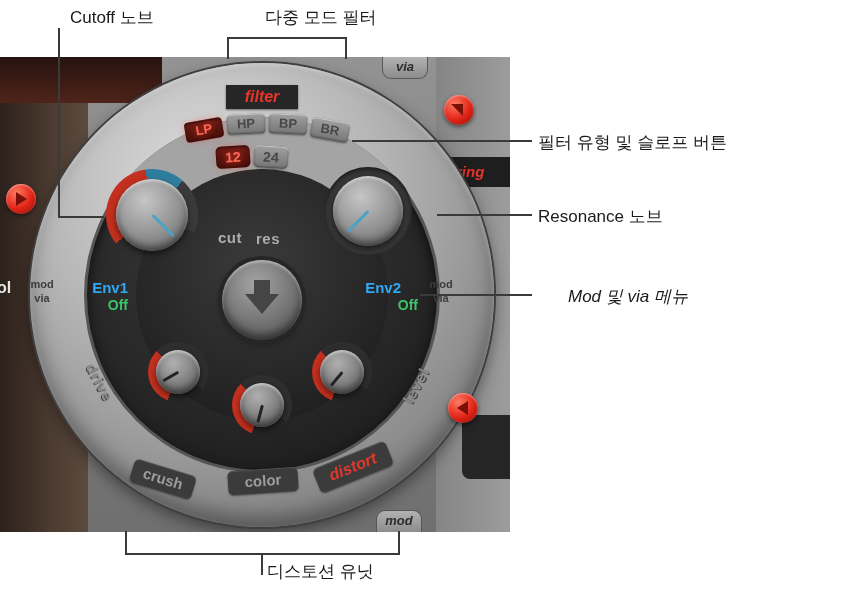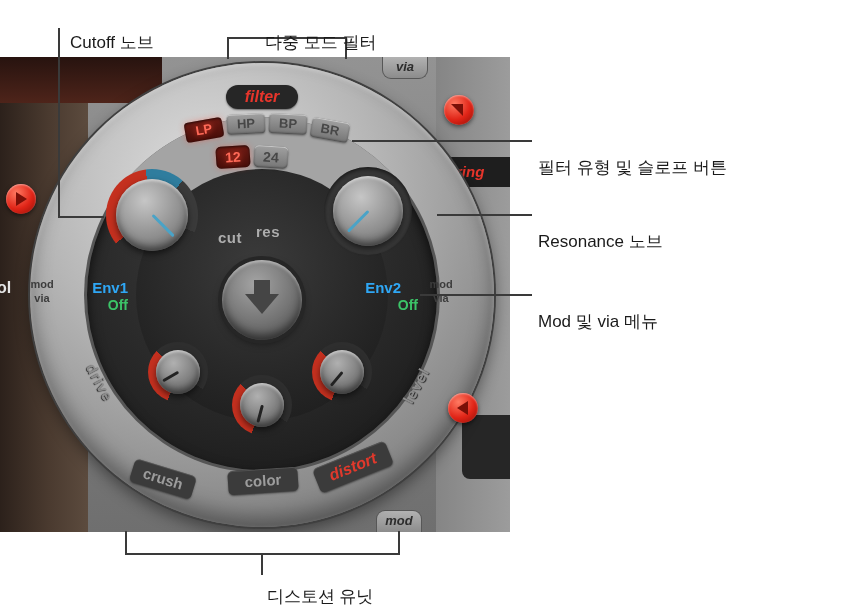--- a/index.html
+++ b/index.html
@@ -1,21 +1,21 @@
 <!DOCTYPE html>
 <html><head>
 <meta charset="utf-8">
 <style>
   html,body{margin:0;padding:0;}
   body{
     width:841px;height:606px;position:relative;background:#ffffff;overflow:hidden;
     font-family:"Liberation Sans","DejaVu Sans",sans-serif;
   }
   
-  .callout{position:absolute;color:#1a1a1a;font-size:17px;white-space:nowrap;z-index:40;margin-top:25px;}
+  .callout{position:absolute;color:#1a1a1a;font-size:17px;white-space:nowrap;z-index:40;}
   .cline{position:absolute;background:#3a3a3a;z-index:39;}
 
   
   #shot{position:absolute;left:0;top:57px;width:510px;height:475px;overflow:hidden;z-index:1;}
   #shot .abs{position:absolute;}
 
   .bg-base{left:0;top:0;width:510px;height:475px;
     background:linear-gradient(180deg,#939393,#7f7f7f 50%,#6f6f6f);}
   .left-strip{left:0;top:0;width:88px;height:475px;
     background:linear-gradient(90deg,#2c211b,#4a3a2f 55%,#5c4b3e);}
@@ -58,21 +58,21 @@
   .inner-dark{left:84px;top:60px;width:356px;height:356px;border-radius:50%;
     background:radial-gradient(circle at 45% 35%,#3d3d3d,#262626 60%,#141414 100%);
     border:3px solid rgba(95,95,95,.85);box-sizing:border-box;
     box-shadow:inset 0 5px 12px rgba(0,0,0,.65);}
   .top-wedge{left:84px;top:60px;width:356px;height:356px;border-radius:50%;
     background:conic-gradient(from 310deg,#a4a4a4 0deg 100deg,rgba(0,0,0,0) 100deg 360deg);}
   .center-dark{left:136px;top:112px;width:252px;height:252px;border-radius:50%;
     background:radial-gradient(circle at 48% 38%,#3b3b3b,#232323 68%,#181818 100%);}
 
   .filter-band{left:226px;top:28px;width:72px;height:24px;background:#262626;
-    border-radius:12px;color:#e8352b;font-weight:bold;font-style:italic;font-size:16px;
+    border-radius:0;color:#e8352b;font-weight:bold;font-style:italic;font-size:16px;
     text-align:center;line-height:24px;box-shadow:0 1px 2px rgba(0,0,0,.5);}
 
   
   .fbtn{width:38px;height:20px;border-radius:4px;text-align:center;line-height:20px;
     font-size:13px;font-weight:bold;color:#474747;
     background:linear-gradient(180deg,#a0a0a0,#757575);
     box-shadow:inset 0 1px 0 rgba(255,255,255,.45),inset 0 -1px 2px rgba(0,0,0,.4),0 1px 2px rgba(0,0,0,.35);}
   .fbtn.sel{background:linear-gradient(180deg,#6e1b14,#470e09);color:#ff6a58;
     text-shadow:0 0 6px rgba(255,70,50,.9);
     box-shadow:inset 0 1px 3px rgba(0,0,0,.7),0 0 6px rgba(255,60,40,.35);}
@@ -163,21 +163,21 @@
     </div>
   </div>
 
   <div class="abs ring ring-res">
     <div class="face face-res">
       <div class="ptr" style="background:#4aa3c7;transform:rotate(45deg);"></div>
     </div>
   </div>
 
   <div class="abs knob-cap" style="left:212px;top:172px;width:36px;">cut</div>
-  <div class="abs knob-cap" style="left:250px;top:166px;width:36px;">res</div>
+  <div class="abs knob-cap" style="left:250px;top:173px;width:36px;">res</div>
 
   <div class="abs sidelab" style="left:27px;top:221px;">mod</div>
   <div class="abs sidelab" style="left:27px;top:235px;">via</div>
   <div class="abs sidelab" style="left:426px;top:221px;">mod</div>
   <div class="abs sidelab" style="left:426px;top:235px;">via</div>
 
   <div class="abs menu-val" style="left:72px;top:222px;width:56px;color:#2fa7f5;">Env1</div>
   <div class="abs menu-val" style="left:72px;top:240px;width:56px;color:#3cc468;font-size:14px;">Off</div>
   <div class="abs menu-val" style="left:345px;top:222px;width:56px;color:#2fa7f5;">Env2</div>
   <div class="abs menu-val" style="left:362px;top:240px;width:56px;color:#3cc468;font-size:14px;">Off</div>
@@ -223,14 +223,14 @@
 
 <div class="cline" style="left:125px;top:553px;width:275px;height:2px;"></div>
 <div class="cline" style="left:125px;top:531px;width:2px;height:22px;"></div>
 <div class="cline" style="left:398px;top:531px;width:2px;height:22px;"></div>
 <div class="cline" style="left:261px;top:553px;width:2px;height:22px;"></div>
 
 <div class="callout" style="left:70px;top:6px;">Cutoff 노브</div>
 <div class="callout" style="left:265px;top:6px;">다중 모드 필터</div>
 <div class="callout" style="left:538px;top:131px;">필터 유형 및 슬로프 버튼</div>
 <div class="callout" style="left:538px;top:205px;">Resonance 노브</div>
-<div class="callout" style="left:538px;top:285px;">Mod 및 via 메뉴</div>
-<div class="callout" style="left:267px;top:560px;font-family:Liberation Serif, serif;">디스토션 유닛</div>
+<div class="callout" style="left:568px;top:285px;font-style:italic;">Mod 및 via 메뉴</div>
+<div class="callout" style="left:267px;top:560px;">디스토션 유닛</div>
 
 </body></html>

